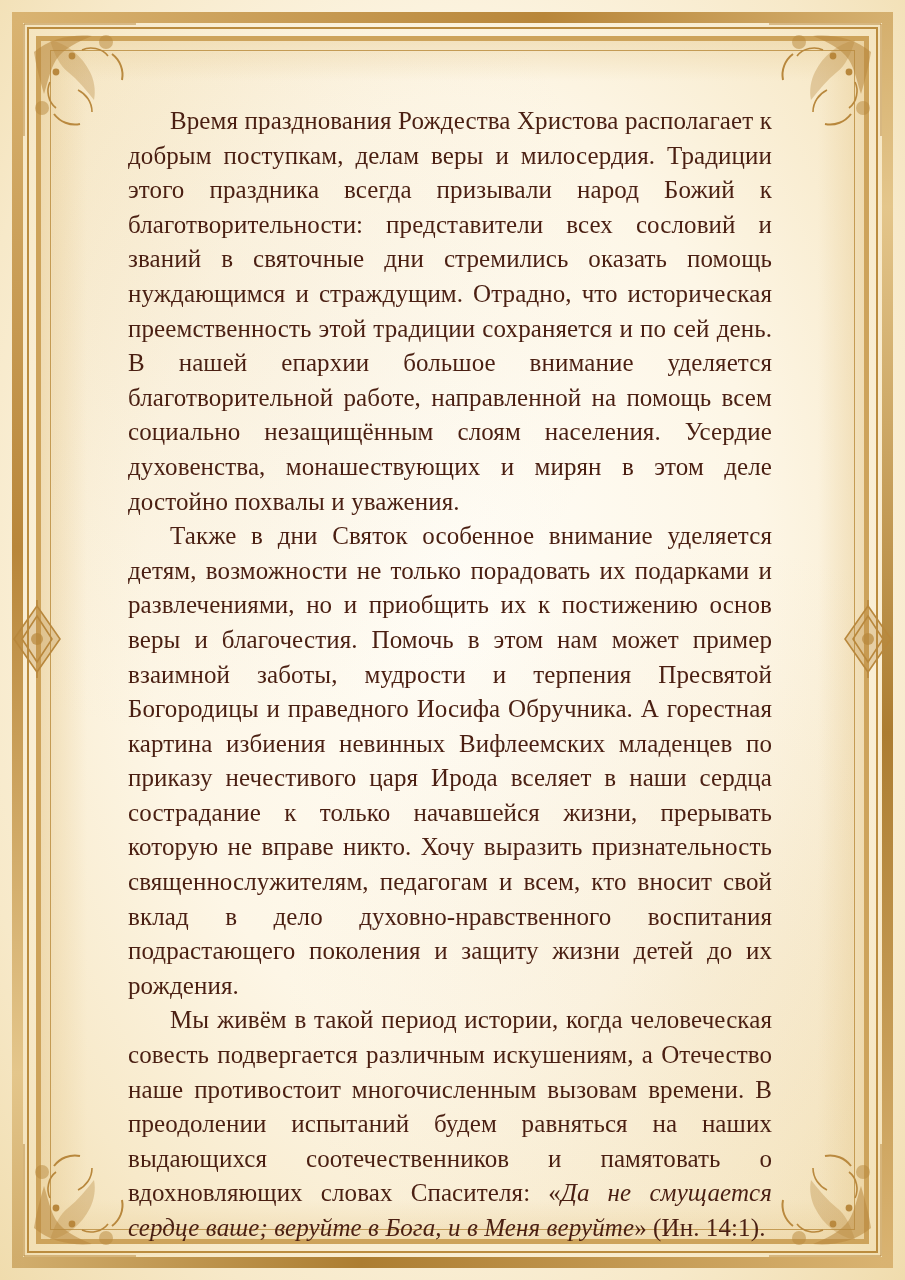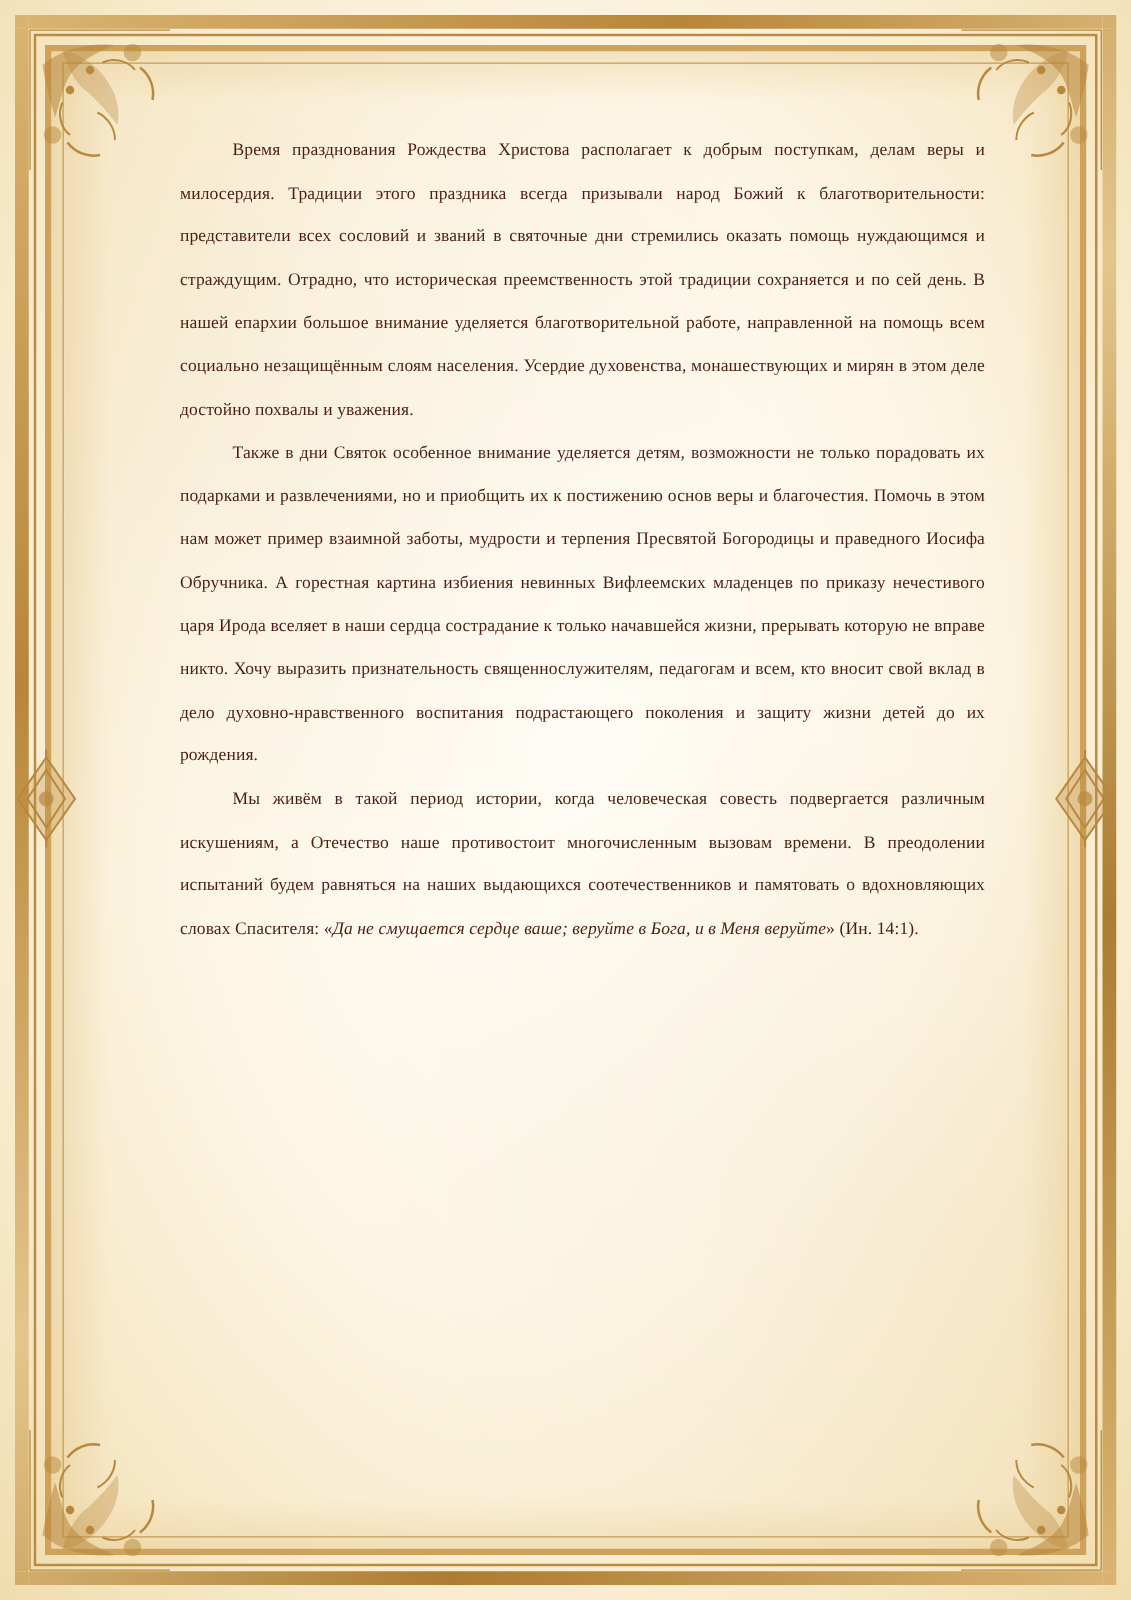--- a/index.html
+++ b/index.html
@@ -76,25 +76,25 @@
     height: 78px;
     color: #b8873c;
   }
   .side-orn svg { display:block; width:58px; height:78px; }
   .side-orn.left  { left: 8px;  top: 600px; }
   .side-orn.right { right: 8px; top: 600px; transform: scaleX(-1); }
 
   
   .content {
     position: absolute;
-    left: 144px;
+    left: 128px;
     top: 104px;
     width: 644px;
     color: #4a1f12;
-    font-size: 14px;
+    font-size: 25px;
     line-height: 34.6px;
     text-align: justify;
     text-justify: inter-word;
     letter-spacing: 0.1px;
   }
   .content p {
     margin: 0;
     text-indent: 42px;
   }
   .content i { font-style: italic; }

